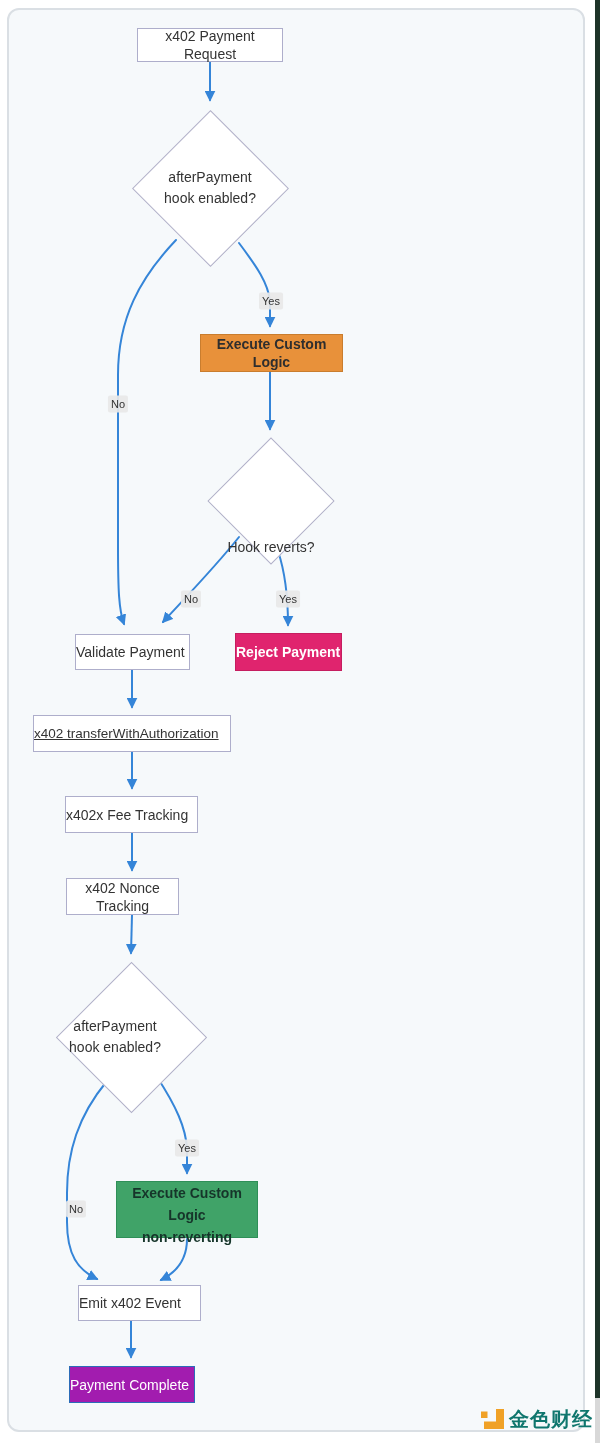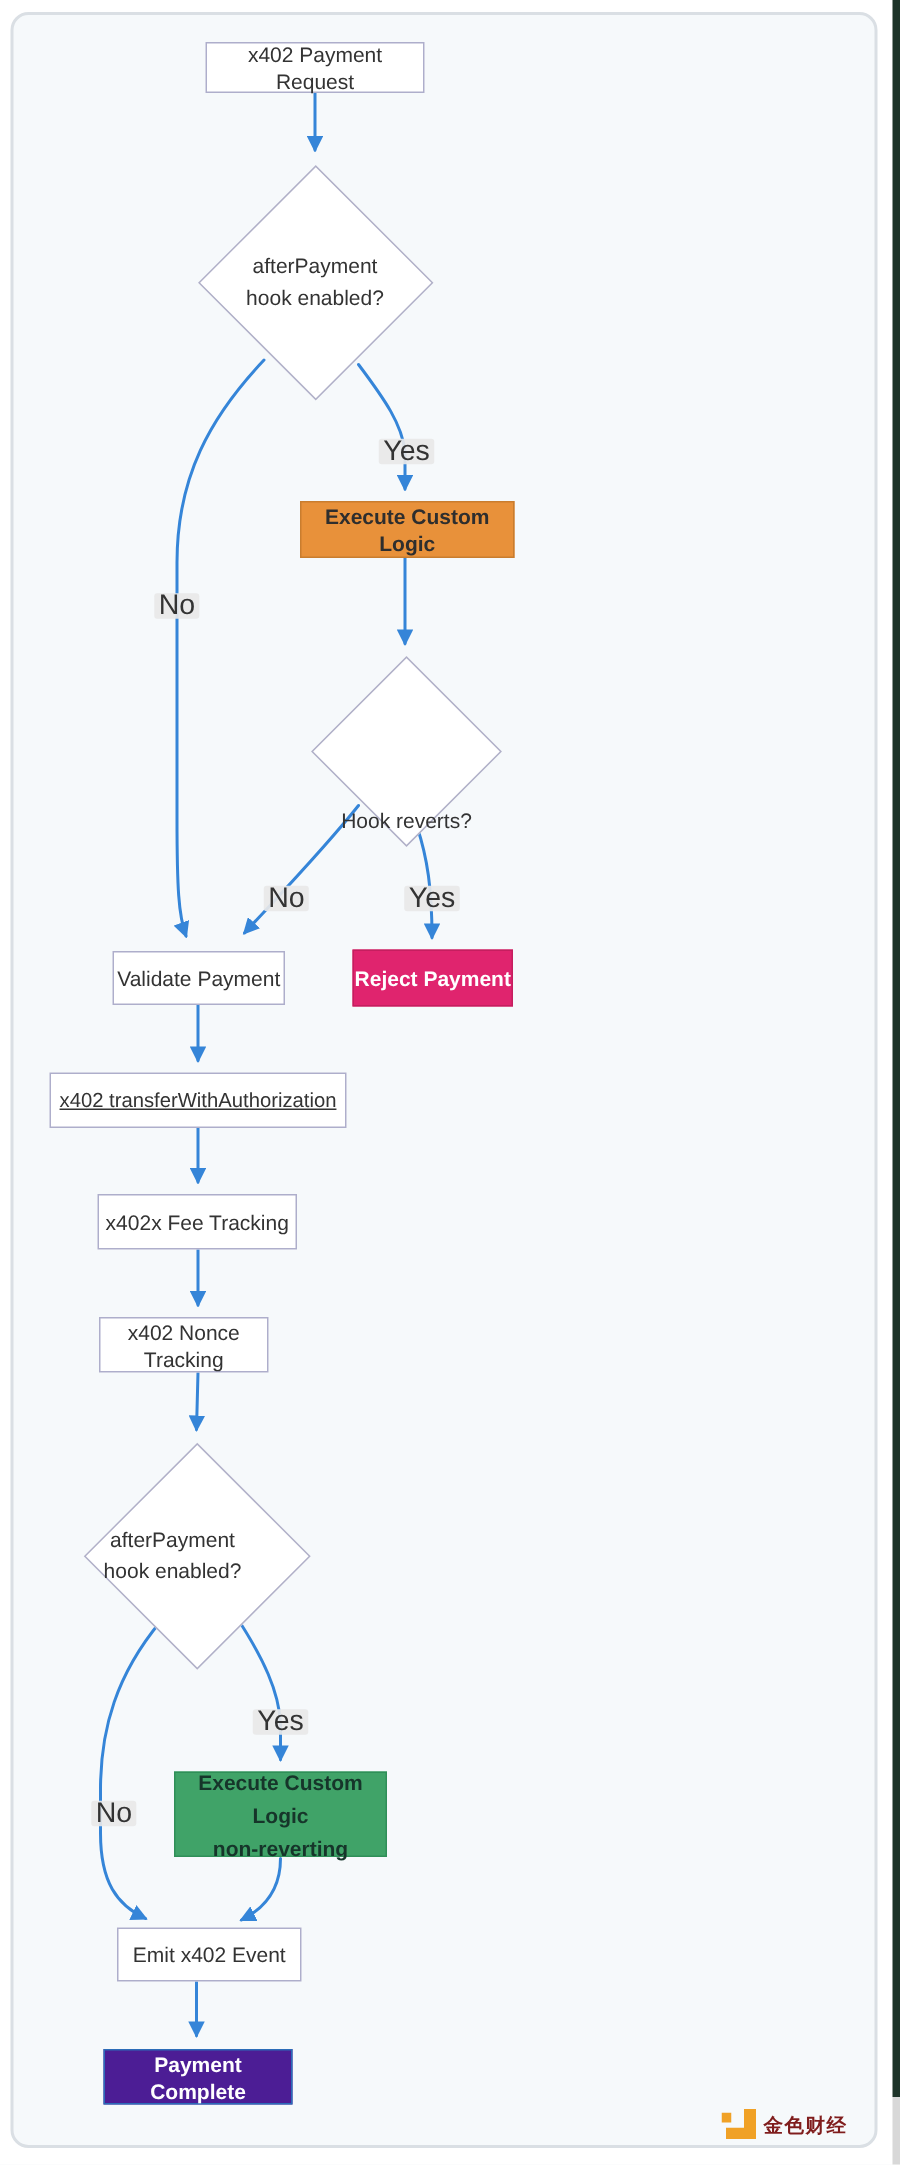--- a/index.html
+++ b/index.html
@@ -9,44 +9,44 @@
   }
   #stage{position:absolute;left:0;top:0;width:600px;height:1443px;}
   .panel{
     position:absolute;left:7px;top:8px;width:578px;height:1424px;
     background:#f6f9fb;border:2px solid #dadfe4;border-radius:12px;box-sizing:border-box;
   }
   .edge-strip-dark{position:absolute;left:595px;top:0;width:5px;height:1398px;background:#1e3429;}
   .edge-strip-light{position:absolute;left:595px;top:1398px;width:5px;height:45px;background:#d8d8d8;}
   svg.edges{position:absolute;left:0;top:0;width:600px;height:1443px;pointer-events:none;}
   .node{
-    position:absolute;display:flex;align-items:center;justify-content:center;
+    position:absolute;display:flex;align-items:center;justify-content:flex-start;
     background:#ffffff;border:1px solid #aeaecb;box-sizing:border-box;
     font-size:14px;color:#333;text-align:center;line-height:18px;
   }
   .node.small-text{font-size:13.5px;}
   .node.orange{background:#e8913a;border:1px solid #c97d2e;font-weight:600;color:#2e2e2e;}
   .node.pink{background:#e0246e;border:1px solid #c51e5f;color:#ffffff;font-weight:700;}
   .node.green{background:#40a368;border:1px solid #2f8f58;color:#16352a;font-weight:600;line-height:22px;}
-  .node.blue{background:#4c1d95;border:1px solid #2b6cb8;color:#ffffff;font-weight:700;}
+  .node.blue{background:#a21caf;border:1px solid #2b6cb8;color:#ffffff;font-weight:400;}
   .diamond{
     position:absolute;background:#ffffff;border:1px solid #b0b0c8;box-sizing:border-box;
     transform:rotate(45deg);
   }
   .diamond-label{
     position:absolute;text-align:center;font-size:14px;color:#333;line-height:21px;width:150px;
   }
   .edge-label{
     position:absolute;transform:translate(-50%,-50%);
-    background:rgba(232,232,232,0.92);color:#333;font-size:19px;
+    background:rgba(232,232,232,0.92);color:#333;font-size:11px;
     padding:0 3px;border-radius:2px;line-height:17px;
   }
   .watermark{position:absolute;left:481px;top:1406px;display:flex;align-items:center;}
   .watermark-text{
-    font-size:13px;font-weight:700;color:#7f1d1d;letter-spacing:1px;margin-left:5px;
+    font-size:20px;font-weight:700;color:#0f766e;letter-spacing:1px;margin-left:5px;
     text-shadow:0 0 1px #ffffff;
   }
 </style>
 </head>
 <body>
 
 <div id="stage">
 
   <div class="panel"></div>
   <div class="edge-strip-dark"></div>

